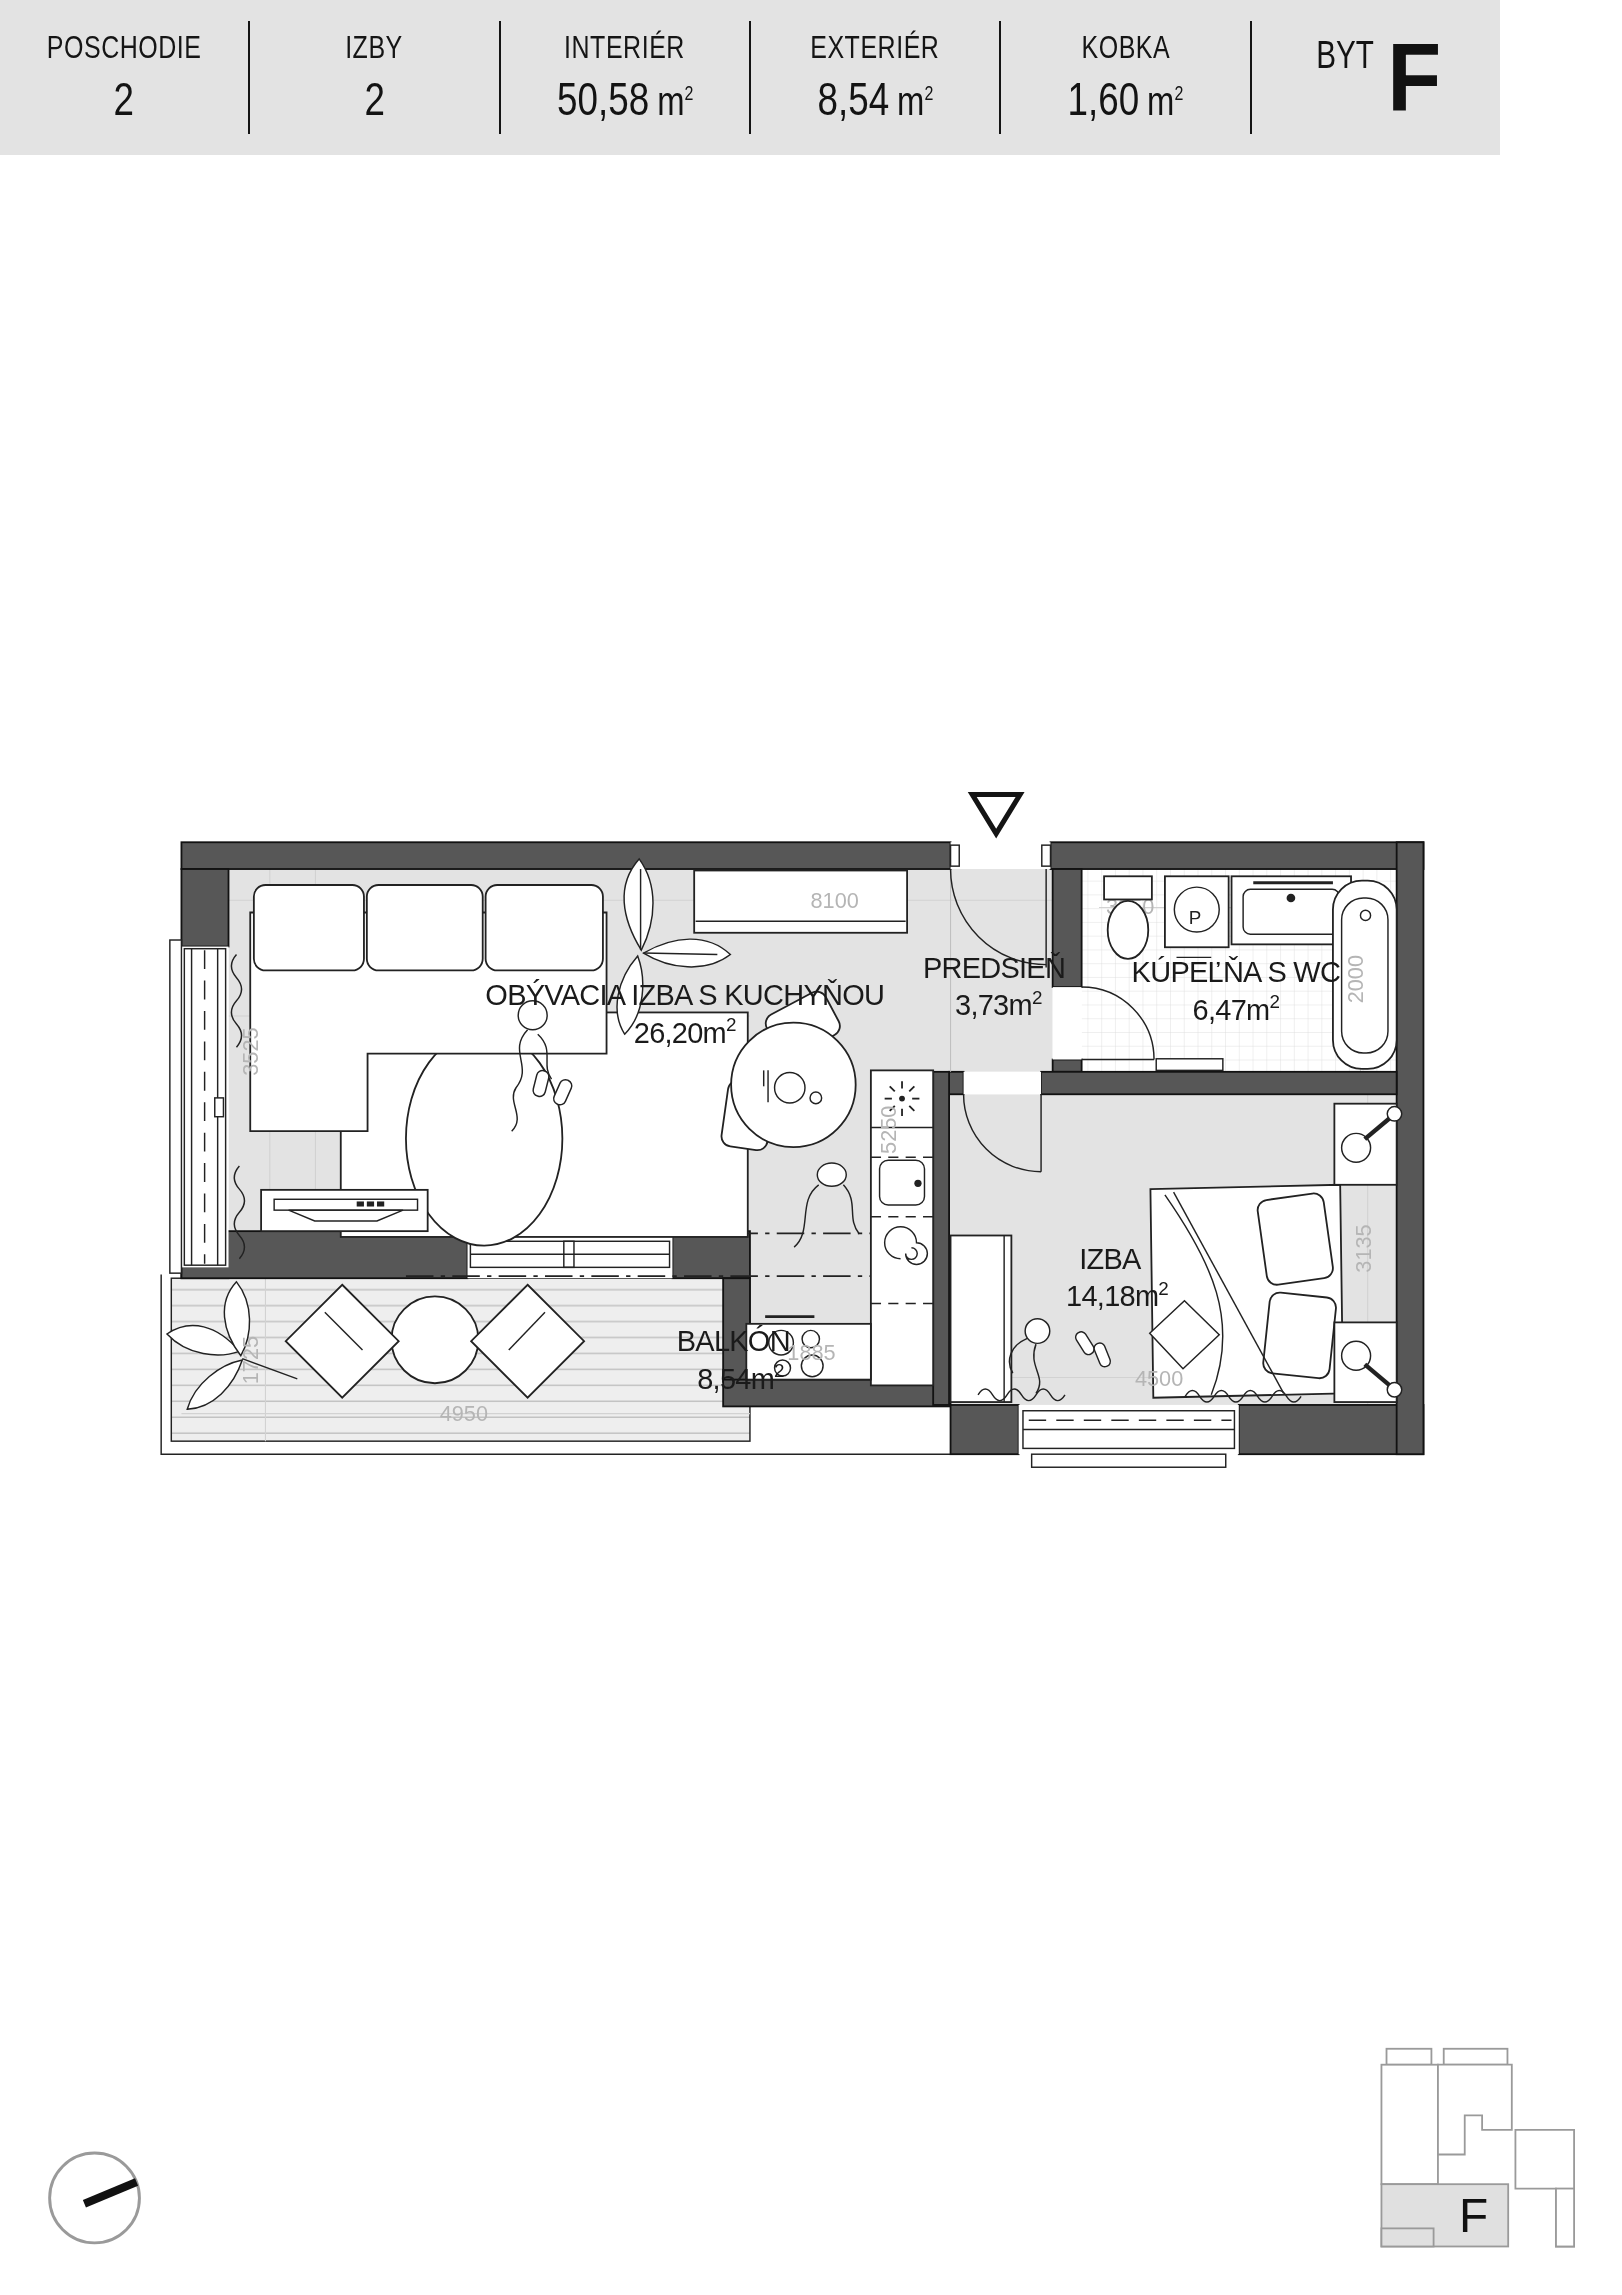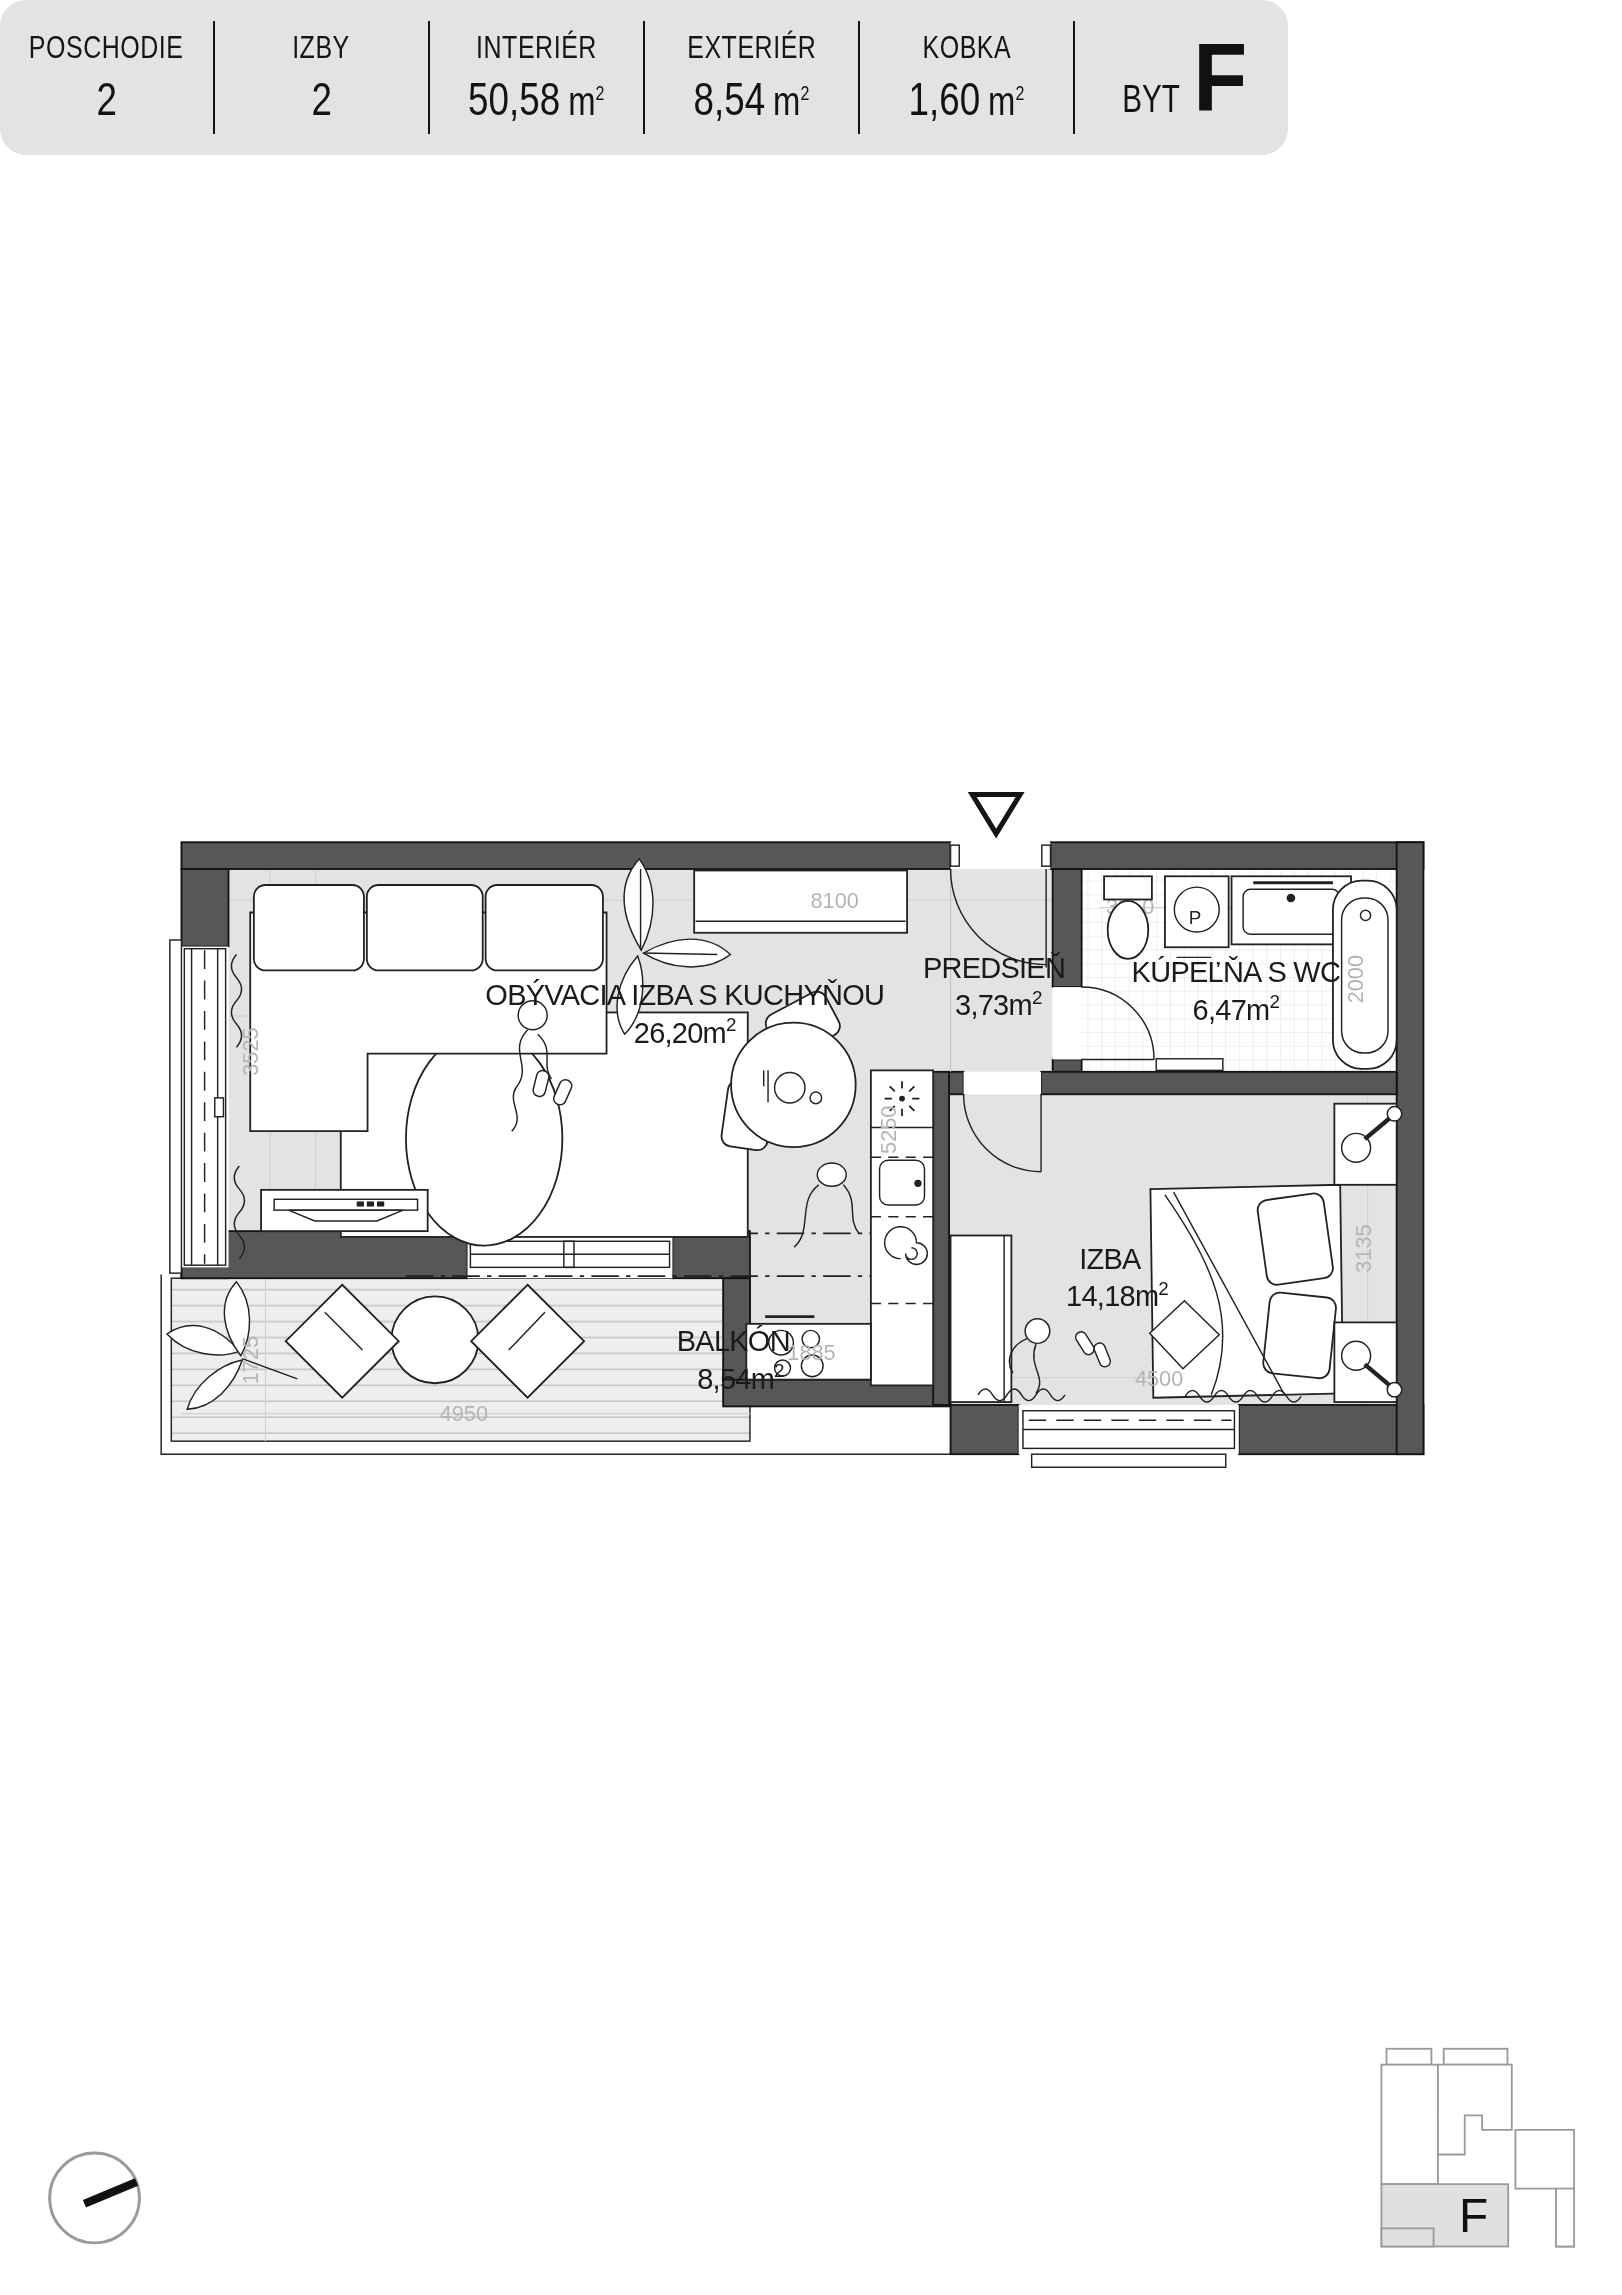--- a/index.html
+++ b/index.html
@@ -1,27 +1,27 @@
 <!DOCTYPE html>
 <html style="font-size:11.6px"><head>
 <meta charset="utf-8">
 <style>
   html,body{margin:0;padding:0;background:#fff;font-family:"Liberation Sans",sans-serif;}
   .page{position:relative;width:1623px;height:2295px;background:#fff;overflow:hidden;}
 
   
-  .hdr{position:absolute;top:0;left:0;width:1288px;height:155px;background:#e3e3e3;display:flex;border-radius:26px;}
+  .hdr{position:absolute;top:0;left:0;width:1500px;height:155px;background:#e3e3e3;display:flex;}
   .hdr .cell{flex:1;display:flex;flex-direction:column;align-items:center;justify-content:center;gap:5.8px;}
   .hdr .divider{width:2.2px;background:#141414;height:113px;align-self:center;flex:0 0 2.2px;}
   .hdr .lbl{font-size:32px;color:#151515;letter-spacing:0.7px;transform:scaleX(0.78);white-space:nowrap;}
   .hdr .valrow{display:flex;align-items:baseline;gap:10px;transform:scaleX(0.8);}
   .hdr .val{font-size:46px;color:#131313;white-space:nowrap;}
   .hdr .unit{font-size:41px;color:#131313;}
   .hdr sup{font-size:20px;}
-  .hdr .byt{display:flex;align-items:flex-end;gap:3px;}
+  .hdr .byt{display:flex;align-items:flex-start;gap:3px;}
   .hdr .prefix{font-size:38px;color:#131313;transform:scaleX(0.78);}
   .hdr .letter{font-size:96px;font-weight:bold;color:#111;line-height:0.9;transform:scaleX(0.92);}
 
   
   svg.plan{position:absolute;left:0;top:0;}
   svg text{font-family:"Liberation Sans",sans-serif;}
   .room-name{font-size:40px;fill:#1a1a1a;letter-spacing:-1px;}
   .room-area{font-size:40px;fill:#1a1a1a;letter-spacing:-1px;}
   .supt{font-size:26px;}
   .dim{font-size:30px;fill:#b5b5b5;letter-spacing:0px;}

